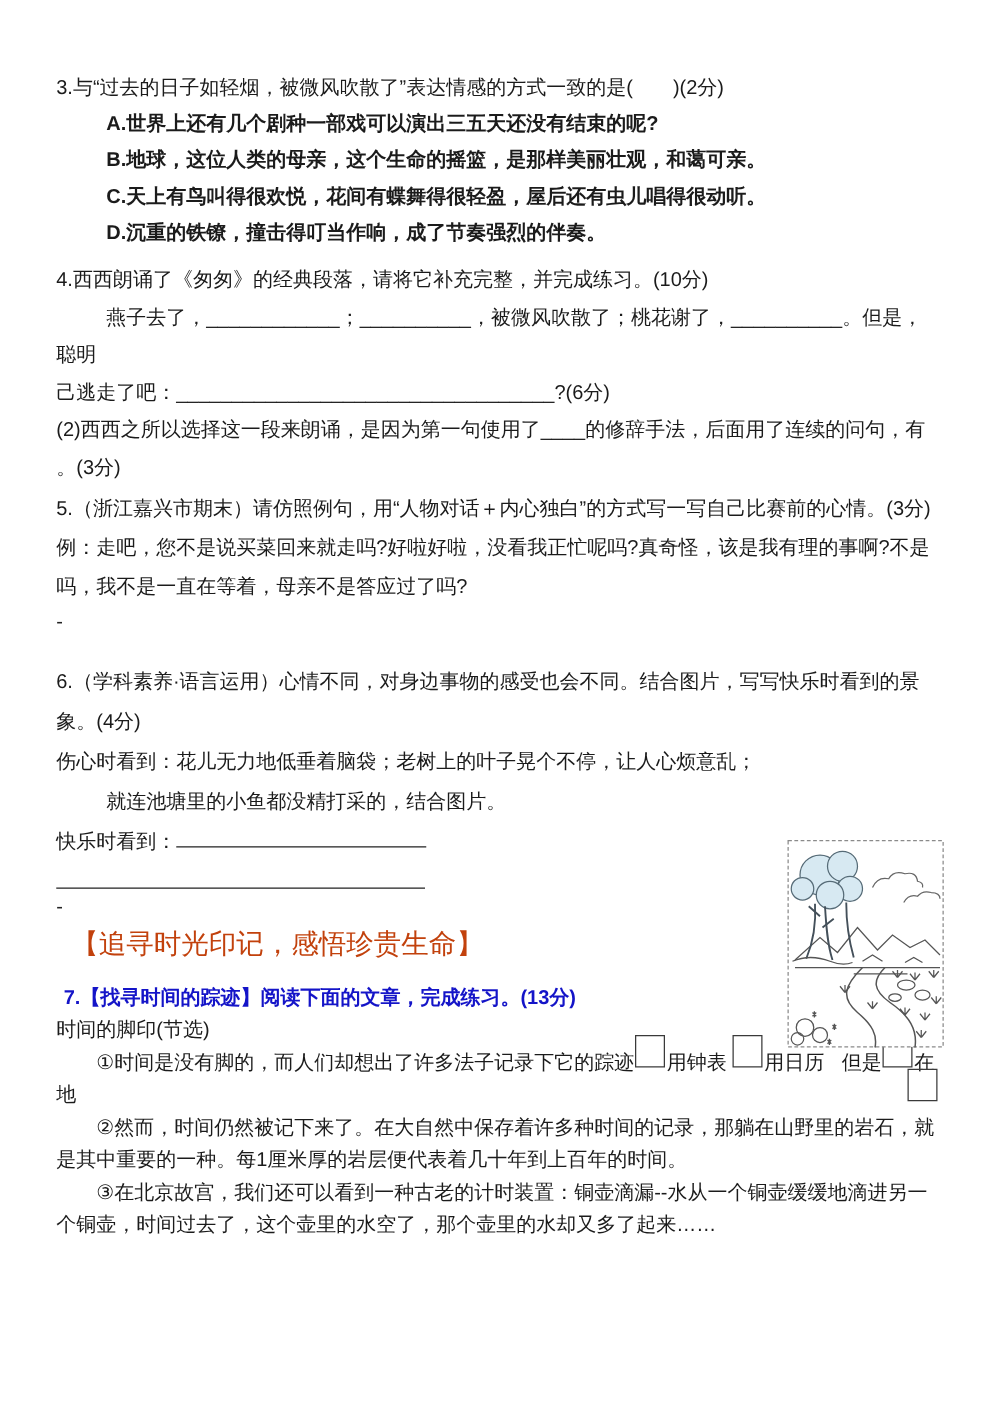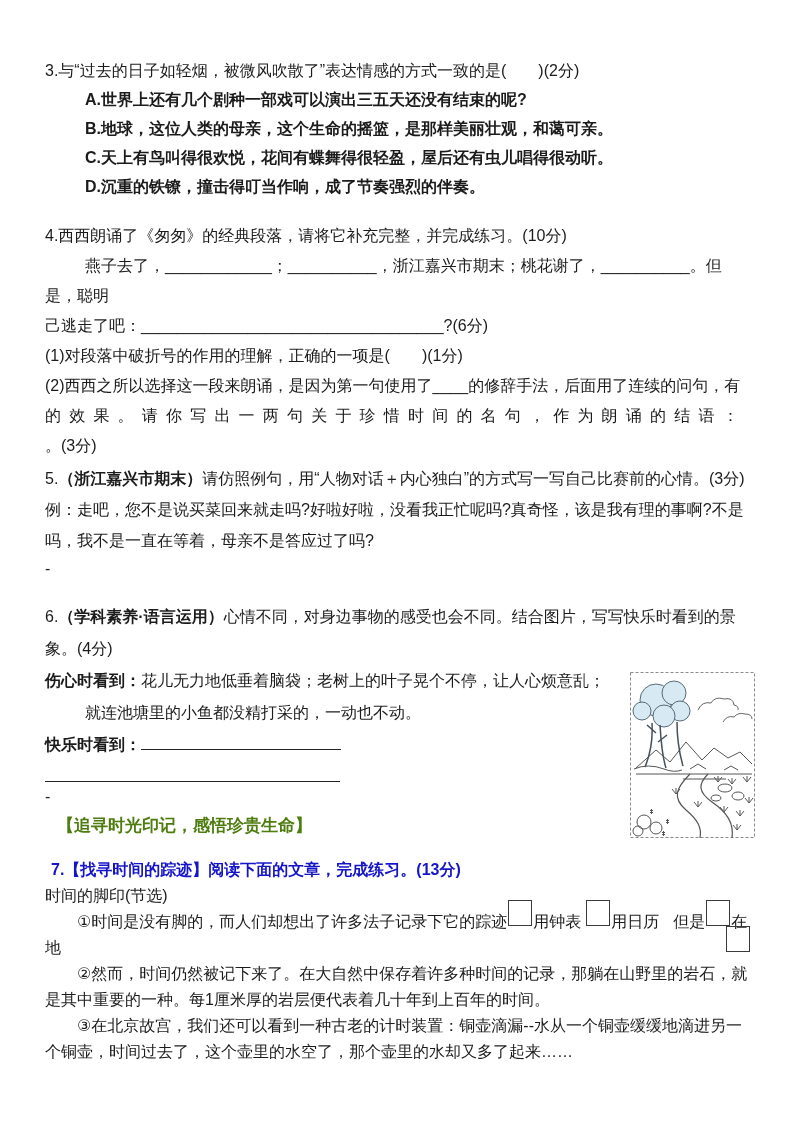--- a/index.html
+++ b/index.html
@@ -11,38 +11,38 @@
     background:#ffffff;
     font-family:"Liberation Sans","DejaVu Sans",sans-serif;
     font-size:16px;
     color:#1b1b1b;
     overflow:hidden;
   }
   .line{line-height:30px;}
   .q3 .line{line-height:29px;}
   .opt{padding-left:40px;font-weight:bold;}
   .indent40{text-indent:40px;}
-  .q4{margin-top:20px;}
+  .q4{margin-top:9px;}
   .q4 .line{line-height:30px;}
   .spread{letter-spacing:8.2px;white-space:nowrap;}
   .q5{margin-top:2px;}
   .q5 .flow{line-height:31px;}
   .dash{line-height:26px;color:#222;}
   .q6{margin-top:19px;}
   .q6 .flow,.q6 .line{line-height:32px;}
-  b{font-weight:bold;}
+  b{font-weight:normal;}
   .blank-inline{
     display:inline-block;width:200px;height:16px;
     border-bottom:1px solid #222;vertical-align:baseline;
   }
   .blank-row{
     width:295px;height:20px;border-bottom:1px solid #222;margin-bottom:2px;
   }
   .red-heading{
-    color:#4d7c0f;font-weight:bold;font-size:17px;
+    color:#c2410c;font-weight:normal;font-size:22px;
     padding-left:12px;line-height:24px;margin-top:4px;
   }
   .blue-heading{
     color:#1414c8;font-weight:bold;font-size:16px;
     padding-left:6px;line-height:24px;margin-top:20px;
   }
   .article-title{line-height:27px;}
   .para{line-height:26px;text-indent:32px;position:relative;}
   .pbox{
     display:inline-block;width:22px;height:24px;
@@ -65,39 +65,37 @@
   <div class="q3">
     <div class="line">3.与“过去的日子如轻烟，被微风吹散了”表达情感的方式一致的是(　　)(2分)</div>
     <div class="line opt">A.世界上还有几个剧种一部戏可以演出三五天还没有结束的呢?</div>
     <div class="line opt">B.地球，这位人类的母亲，这个生命的摇篮，是那样美丽壮观，和蔼可亲。</div>
     <div class="line opt">C.天上有鸟叫得很欢悦，花间有蝶舞得很轻盈，屋后还有虫儿唱得很动听。</div>
     <div class="line opt">D.沉重的铁镣，撞击得叮当作响，成了节奏强烈的伴奏。</div>
   </div>
 
   <div class="q4">
     <div class="line">4.西西朗诵了《匆匆》的经典段落，请将它补充完整，并完成练习。(10分)</div>
-    <div class="line indent40">燕子去了，____________；__________，浙江嘉兴市期末；桃花谢了，__________。但是，聪明</div>
+    <div class="line indent40">燕子去了，____________；__________，被微风吹散了；桃花谢了，__________。但是，聪明</div>
     <div class="line">己逃走了吧：__________________________________?(6分)</div>
-    <div class="line">(1)对段落中破折号的作用的理解，正确的一项是(　　)(1分)</div>
     <div class="line">(2)西西之所以选择这一段来朗诵，是因为第一句使用了____的修辞手法，后面用了连续的问句，有</div>
-    <div class="line spread">的效果。请你写出一两句关于珍惜时间的名句，作为朗诵的结语：</div>
     <div class="line">。(3分)</div>
   </div>
 
   <div class="q5">
     <div class="flow"><span>5.</span><b>（浙江嘉兴市期末）</b><span>请仿照例句，用“人物对话＋内心独白”的方式写一写自己比赛前的心情。(3分)</span></div>
     <div class="flow">例：走吧，您不是说买菜回来就走吗?好啦好啦，没看我正忙呢吗?真奇怪，该是我有理的事啊?不是吗，我不是一直在等着，母亲不是答应过了吗?</div>
   </div>
 
   <div class="dash">-</div>
 
   <div class="q6">
     <div class="flow"><span>6.</span><b>（学科素养·语言运用）</b><span>心情不同，对身边事物的感受也会不同。结合图片，写写快乐时看到的景象。(4分)</span></div>
     <div class="flow"><b>伤心时看到：</b><span>花儿无力地低垂着脑袋；老树上的叶子晃个不停，让人心烦意乱；</span></div>
-    <div class="line indent40">就连池塘里的小鱼都没精打采的，一动也不动。</div>
+    <div class="line indent40">就连池塘里的小鱼都没精打采的，结合图片。</div>
     <div class="flow"><b>快乐时看到：</b><span class="blank-inline"></span></div>
     <div class="blank-row"></div>
   </div>
 
   <div class="dash">-</div>
 
   <div class="red-heading">【追寻时光印记，感悟珍贵生命】</div>
 
   <div class="blue-heading">7.【找寻时间的踪迹】阅读下面的文章，完成练习。(13分)</div>
   <div class="article-title">时间的脚印(节选)</div>

